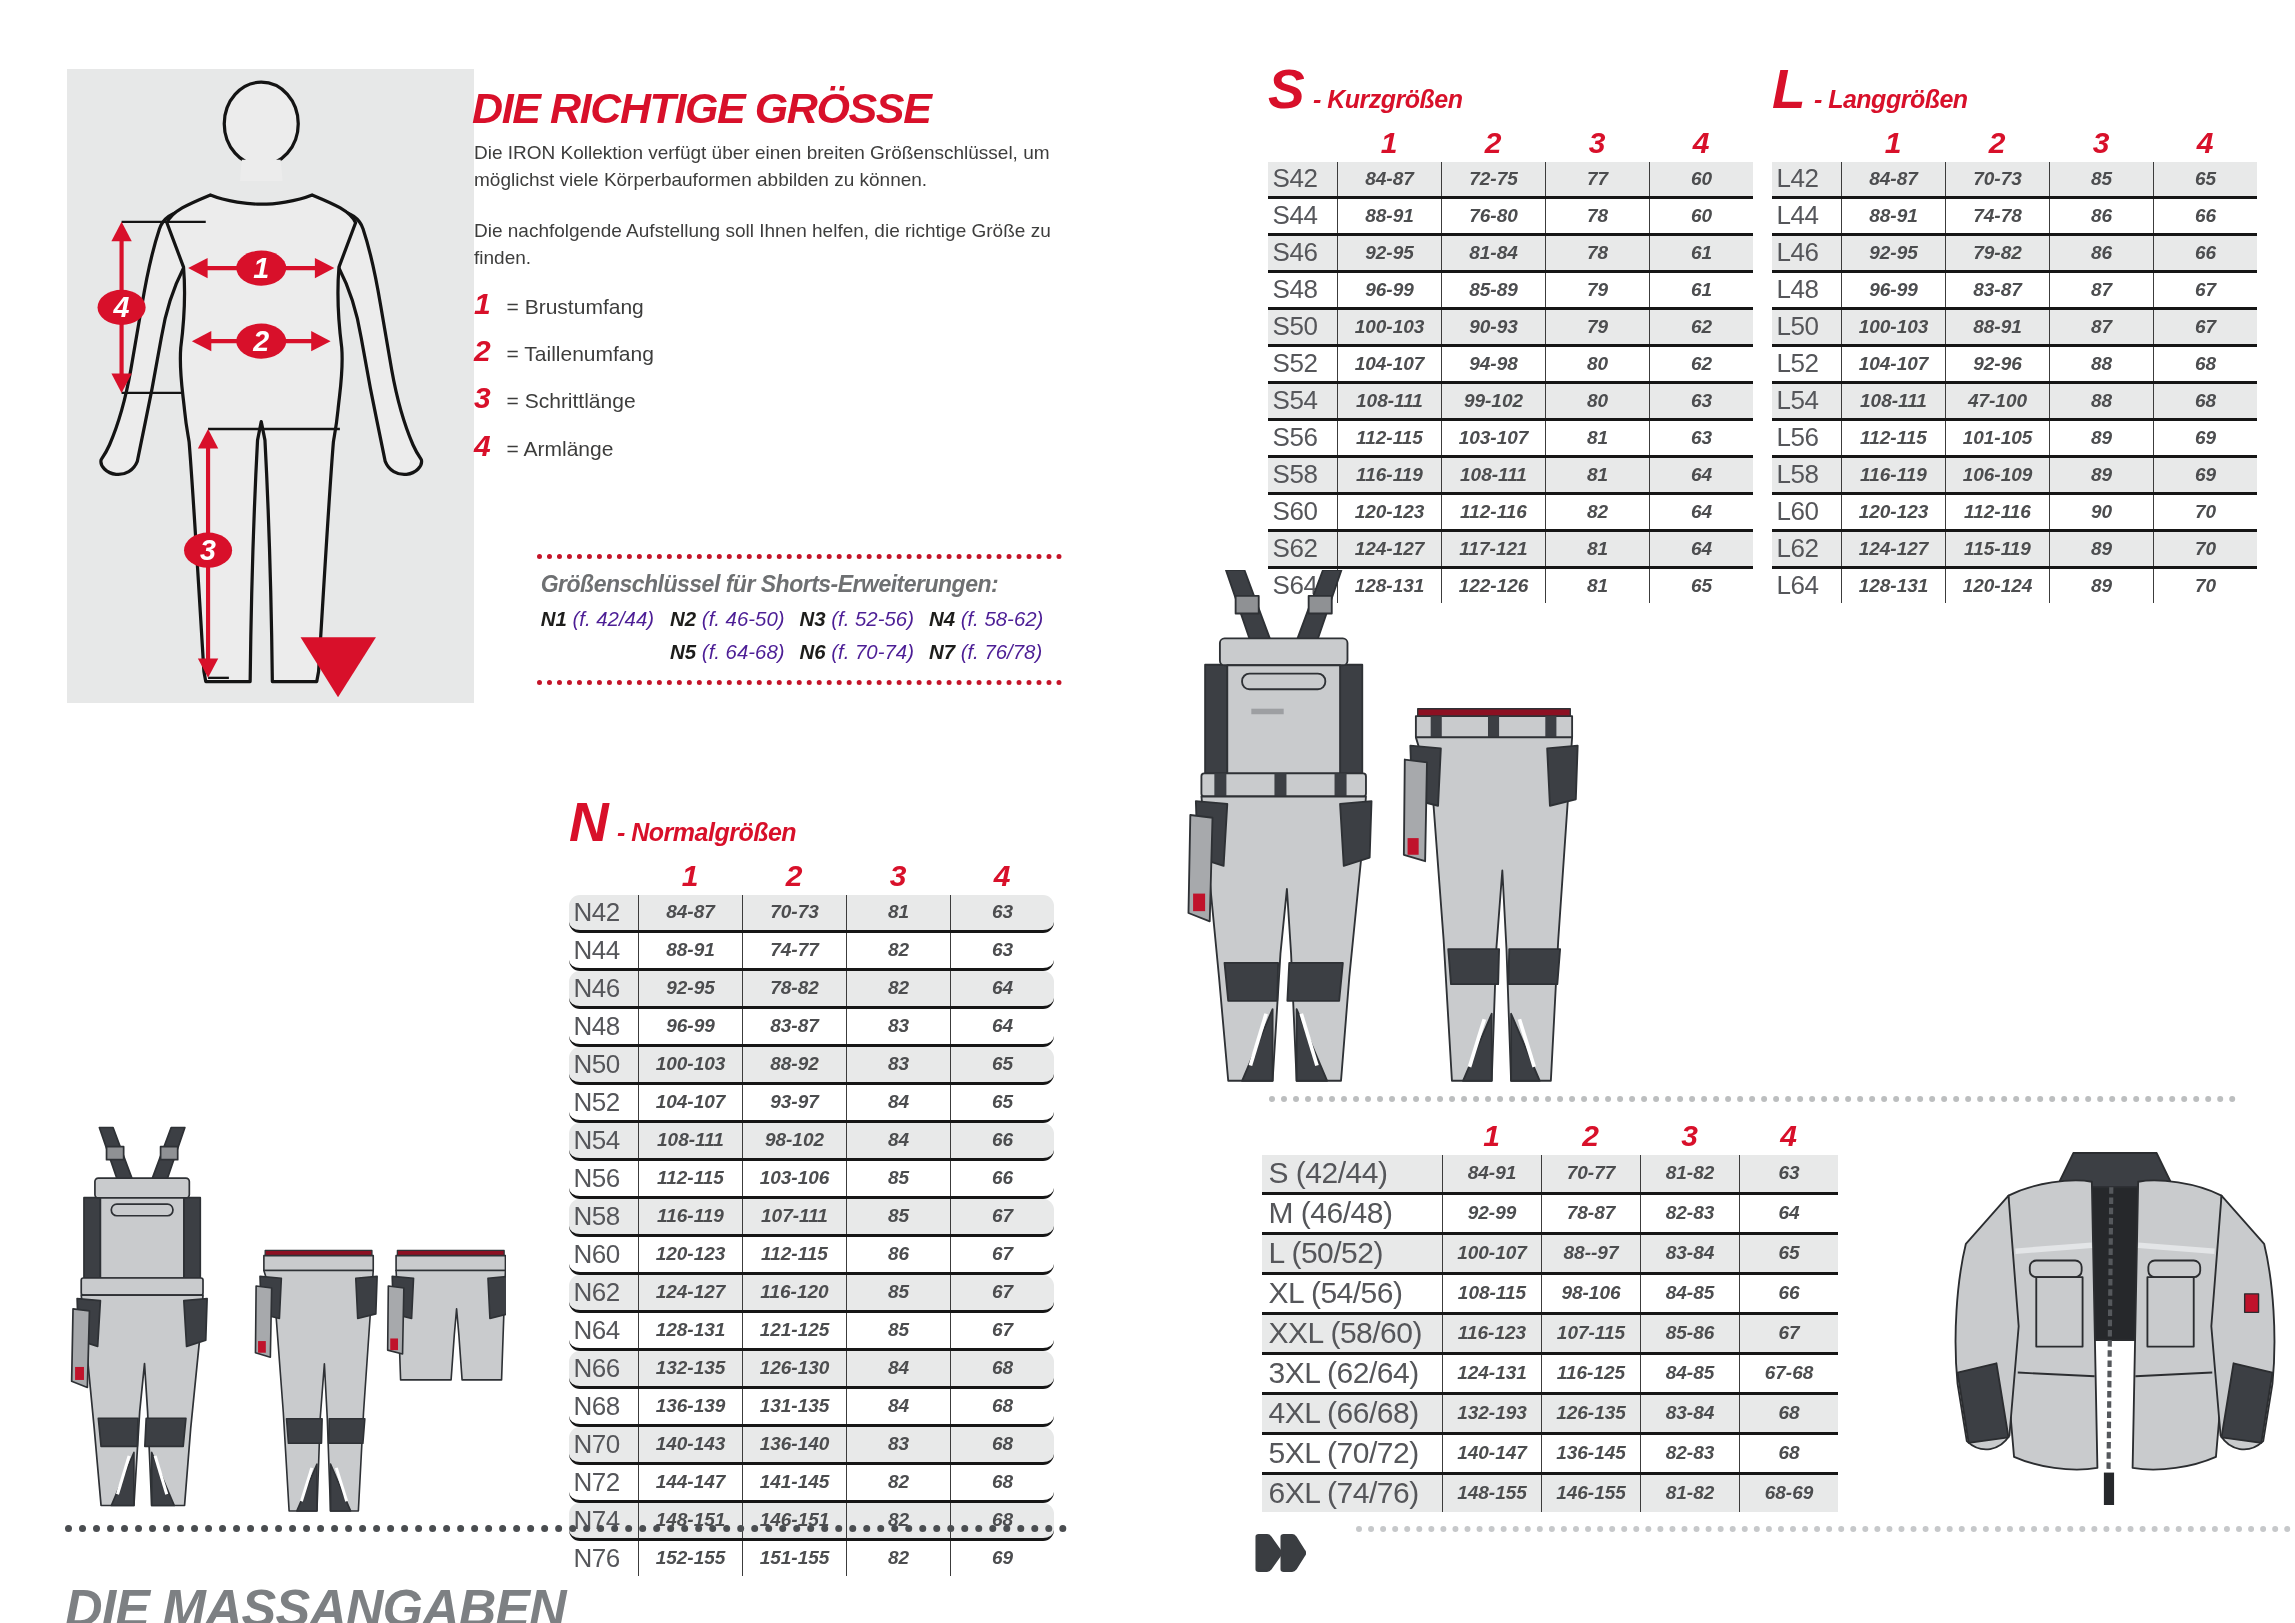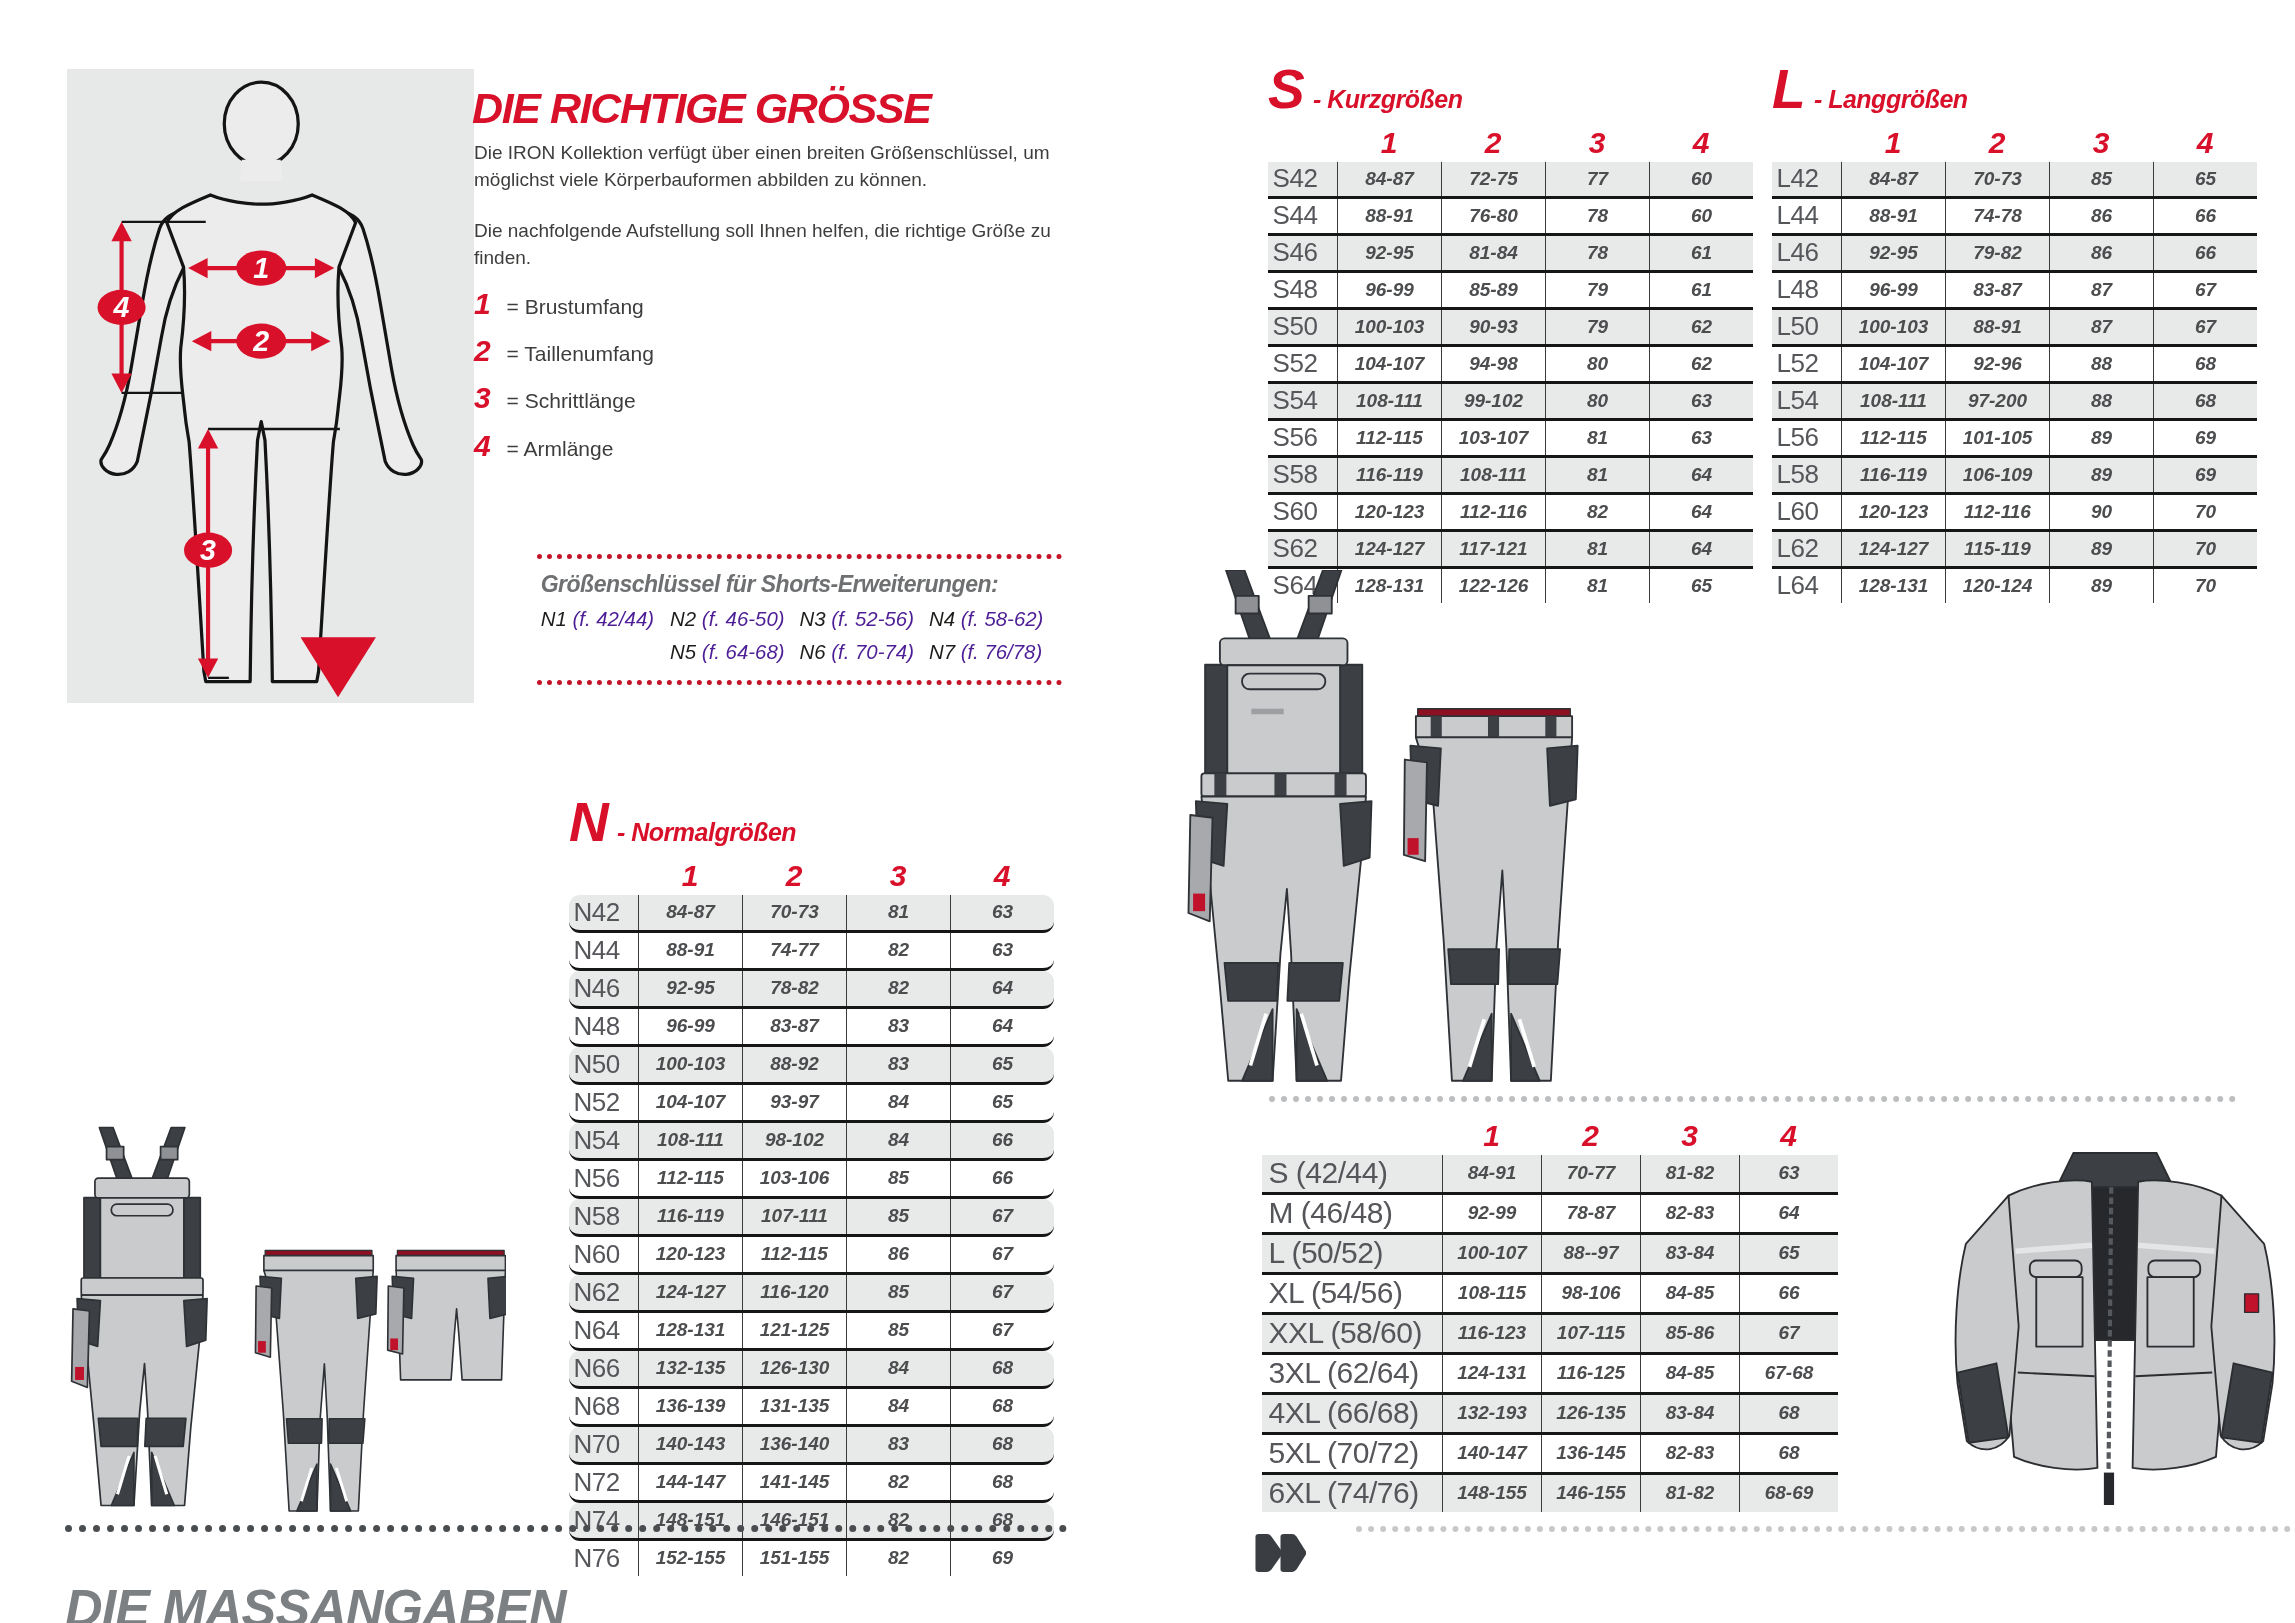--- a/index.html
+++ b/index.html
@@ -23,21 +23,21 @@
   .legend-num{color:#d8102a;font-size:30px;font-weight:bold;font-style:italic;width:28px;}
   .legend-text{font-size:21px;color:#3d3d3c;margin-left:4.6px;}
 
   
   .shorts-box{left:537px;top:554px;width:525px;
     border-top:5.6px dotted #c41429;border-bottom:5.6px dotted #c41429;
     padding:12px 3.7px 15.7px 3.7px;box-sizing:border-box;}
   .shorts-title{font-size:23px;font-style:italic;font-weight:bold;color:#6e7072;letter-spacing:-0.5px;}
   .shorts-row{display:grid;grid-template-columns:repeat(4,1fr);margin-top:10.2px;}
   .shorts-cell{font-size:20.4px;white-space:nowrap;}
-  .shorts-code{font-weight:normal;font-style:italic;color:#1d1d1b;}
+  .shorts-code{font-weight:bold;font-style:italic;color:#1d1d1b;}
   .shorts-fit{font-style:italic;color:#4c1d95;}
 
   
   .size-table{}
   .size-table h2{margin:0;display:flex;align-items:baseline;line-height:1;}
   .tbl-prefix{font-size:55px;font-weight:bold;font-style:italic;color:#d8102a;letter-spacing:-1.9px;}
   .tbl-subtitle{font-size:25px;font-style:italic;font-weight:600;color:#d8102a;margin-left:10.2px;letter-spacing:-0.5px;}
   .jacket-title{margin:0;font-size:46px;font-weight:bold;font-style:italic;color:#d8102a;
     letter-spacing:-0.9px;line-height:1;}
   .cols-header{display:grid;margin-top:9.3px;height:32px;align-items:end;}
@@ -324,21 +324,21 @@
       <div class="trow">
         <span class="rlabel">L52</span>
         <span class="cell">104-107</span>
         <span class="cell">92-96</span>
         <span class="cell">88</span>
         <span class="cell">68</span>
       </div>
       <div class="trow alt">
         <span class="rlabel">L54</span>
         <span class="cell">108-111</span>
-        <span class="cell">97-200</span>
+        <span class="cell">47-100</span>
         <span class="cell">88</span>
         <span class="cell">68</span>
       </div>
       <div class="trow">
         <span class="rlabel">L56</span>
         <span class="cell">112-115</span>
         <span class="cell">101-105</span>
         <span class="cell">89</span>
         <span class="cell">69</span>
       </div>

